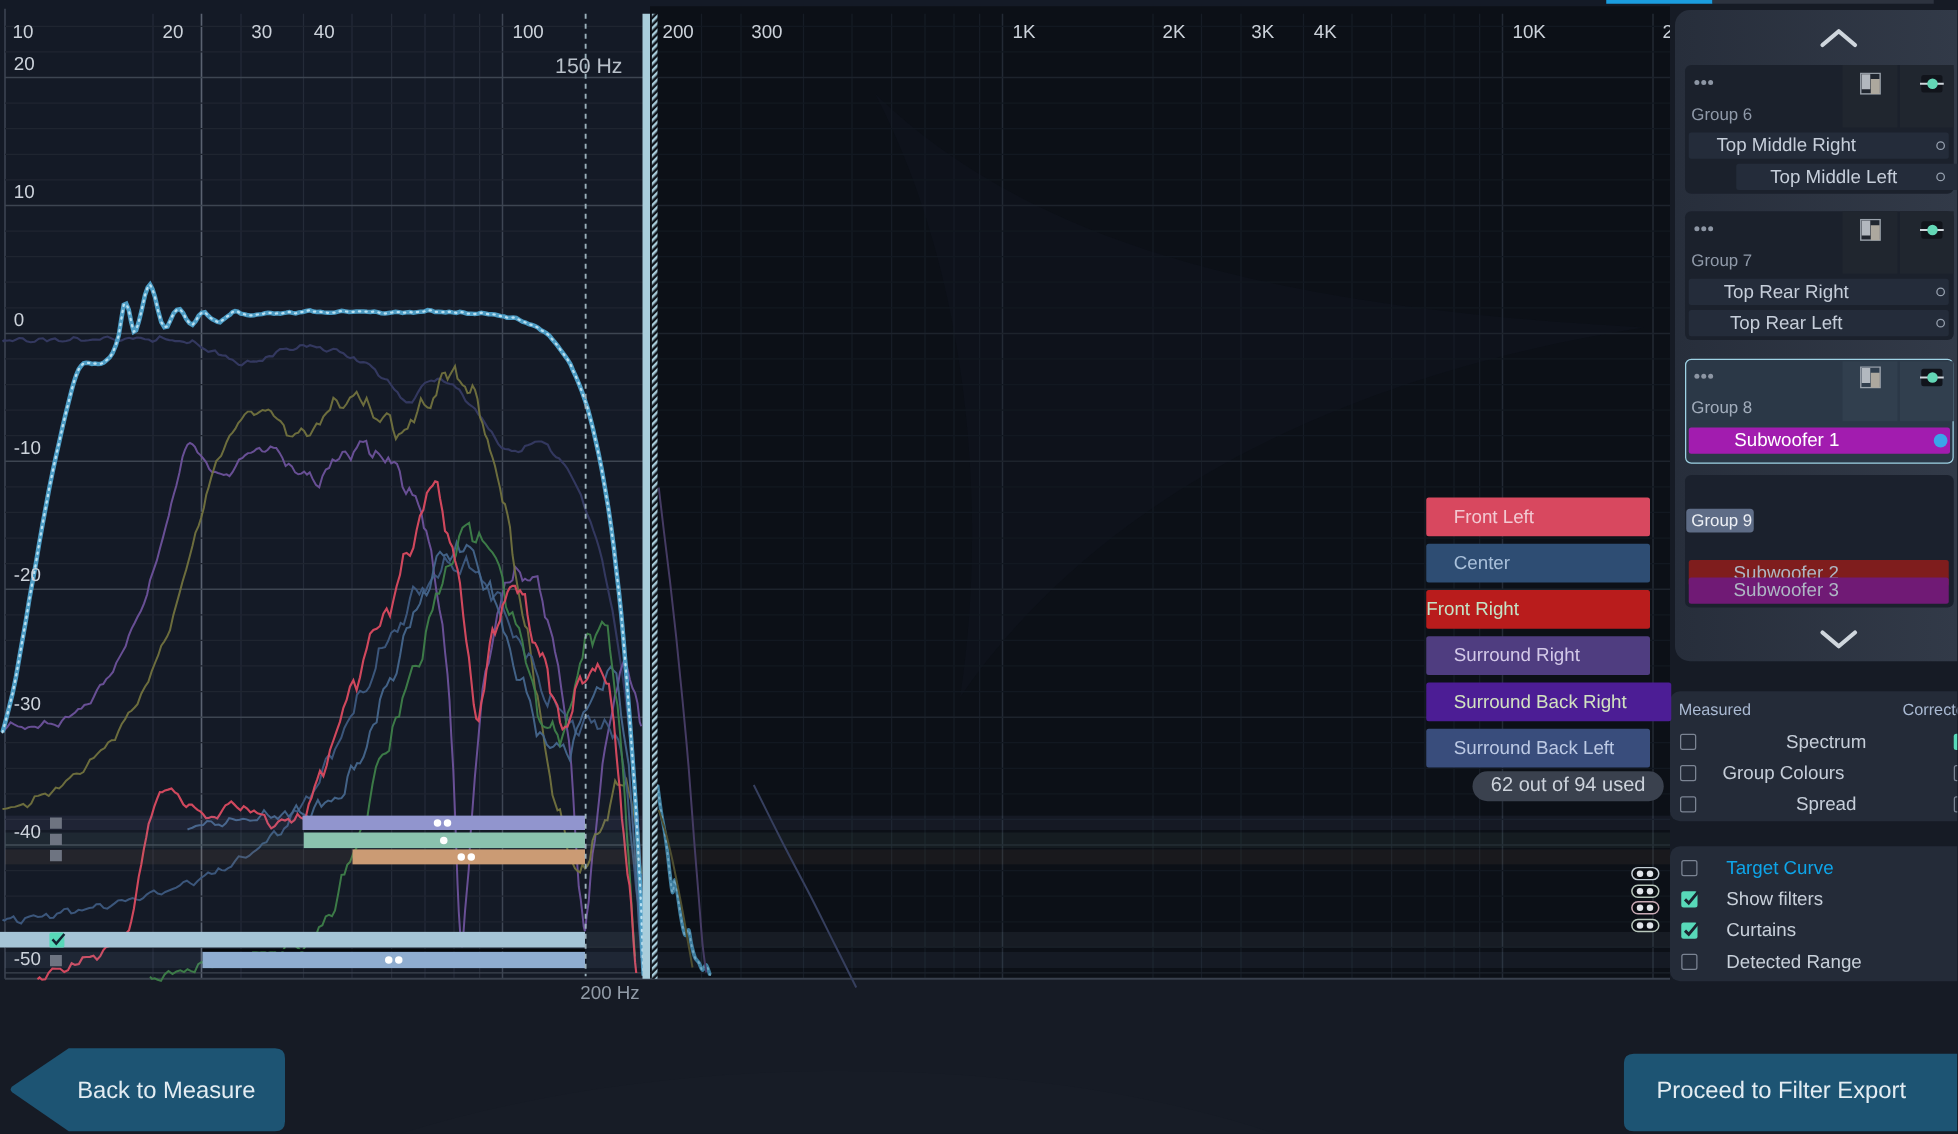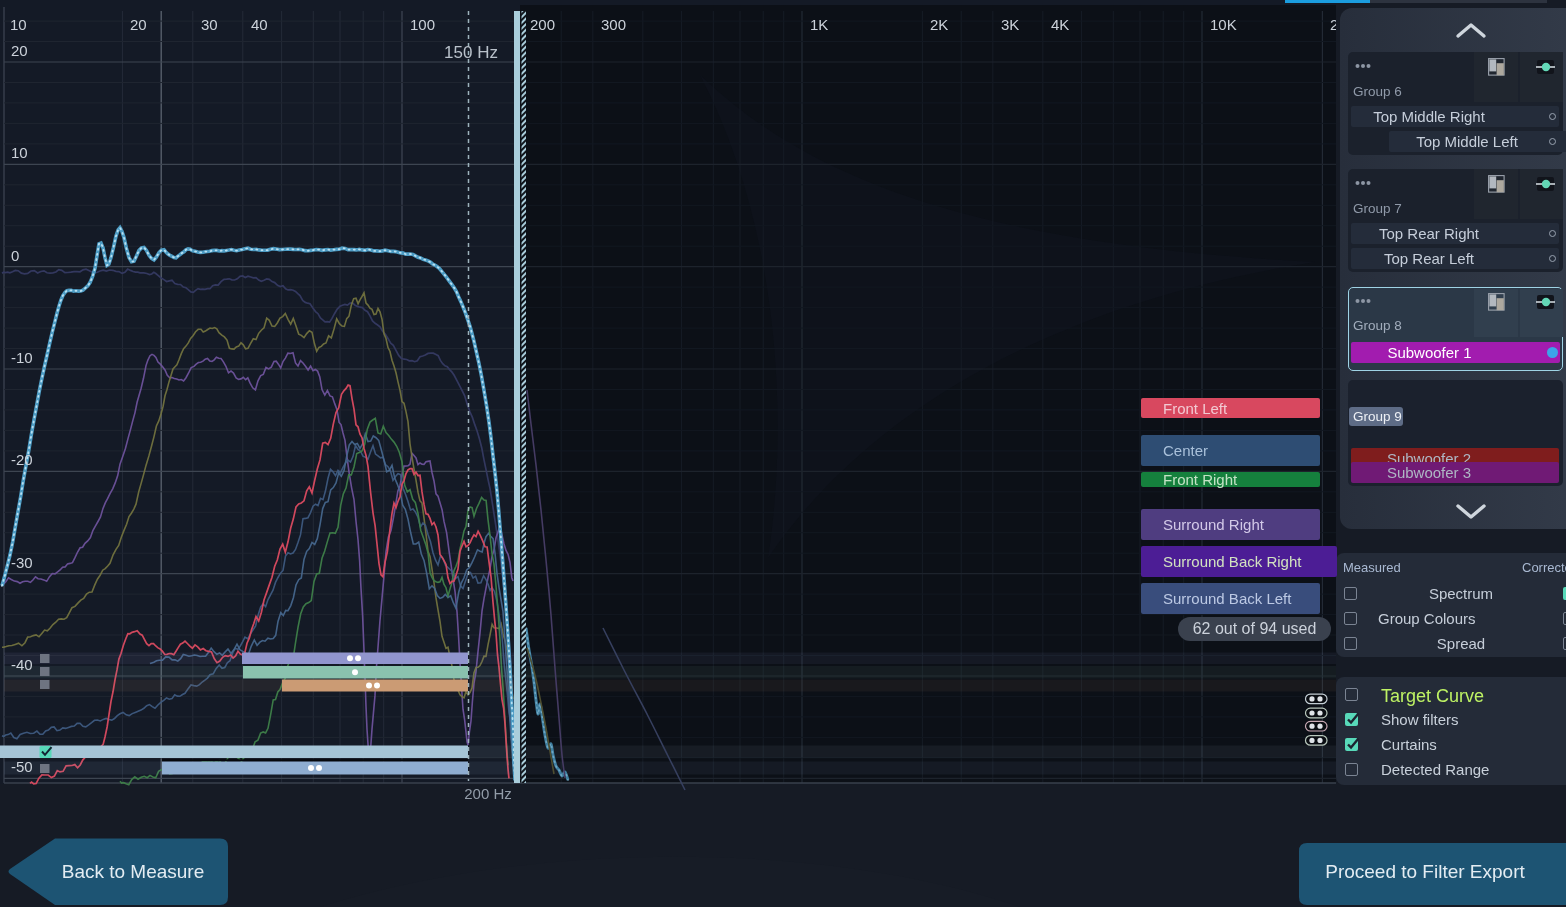--- a/index.html
+++ b/index.html
@@ -304,38 +304,38 @@
 <div class="abs" style="left:8px;top:59px;width:13px;height:13px;border:1.5px solid #7b8493;border-radius:2px;"></div>
 <div class="abs" style="left:42px;top:57px;width:166px;text-align:left;font-size:15px;color:#c6ced9">Group Colours</div>
 <div class="abs" style="left:227px;top:59px;width:13px;height:13px;border:1.5px solid #7b8493;border-radius:2px;"></div>
 <div class="abs" style="left:8px;top:84px;width:13px;height:13px;border:1.5px solid #7b8493;border-radius:2px;"></div>
 <div class="abs" style="left:42px;top:82px;width:166px;text-align:center;font-size:15px;color:#c6ced9">Spread</div>
 <div class="abs" style="left:227px;top:84px;width:13px;height:13px;border:1.5px solid #7b8493;border-radius:2px;"></div>
 </div>
 
 <div class="abs" style="left:1336px;top:677px;width:230px;height:108px;background:#242b38;border-radius:8px 0 0 8px;">
   <div class="abs" style="left:9px;top:11px;width:13px;height:13px;border:1.5px solid #7b8493;border-radius:2px;"></div>
-<div class="abs" style="left:45px;top:9px;font-size:18px;color:#bef264">Target Curve</div>
+<div class="abs" style="left:45px;top:9px;font-size:15px;color:#0ea5e9">Target Curve</div>
 <div class="abs" style="left:9px;top:36px;width:13px;height:13px;background:#58d9b9;border-radius:2px;"></div>
       <svg class="abs" style="left:8px;top:33px;overflow:visible" width="17" height="17" viewBox="0 0 17 17">
         <path d="M4,9.5 L7,12.5 L14.5,3.5" fill="none" stroke="#1c2430" stroke-width="2.4"></path>
       </svg>
 <div class="abs" style="left:45px;top:34px;font-size:15px;color:#c8d0da">Show filters</div>
 <div class="abs" style="left:9px;top:61px;width:13px;height:13px;background:#58d9b9;border-radius:2px;"></div>
       <svg class="abs" style="left:8px;top:58px;overflow:visible" width="17" height="17" viewBox="0 0 17 17">
         <path d="M4,9.5 L7,12.5 L14.5,3.5" fill="none" stroke="#1c2430" stroke-width="2.4"></path>
       </svg>
 <div class="abs" style="left:45px;top:59px;font-size:15px;color:#c8d0da">Curtains</div>
 <div class="abs" style="left:9px;top:86px;width:13px;height:13px;border:1.5px solid #7b8493;border-radius:2px;"></div>
 <div class="abs" style="left:45px;top:84px;font-size:15px;color:#c8d0da">Detected Range</div>
 </div>
 
-<div class="abs" style="left:1141px;top:398px;width:179px;height:20px;background:#d8485f;border-radius:2px;display:flex;align-items:center;padding-left:22px;font-size:15px;color:#f2c9d2;">Front Left</div>
+<div class="abs" style="left:1141px;top:398px;width:179px;height:31px;background:#d8485f;border-radius:2px;display:flex;align-items:center;padding-left:22px;font-size:15px;color:#f2c9d2;">Front Left</div>
 <div class="abs" style="left:1141px;top:435px;width:179px;height:31px;background:#2e4d73;border-radius:2px;display:flex;align-items:center;padding-left:22px;font-size:15px;color:#a9c0da;">Center</div>
-<div class="abs" style="left:1141px;top:472px;width:179px;height:15px;background:#15803d;border-radius:2px;display:flex;align-items:center;padding-left:22px;font-size:15px;color:#c4e3c6;">Front Right</div>
+<div class="abs" style="left:1141px;top:472px;width:179px;height:31px;background:#b91c1c;border-radius:2px;display:flex;align-items:center;font-size:15px;color:#c4e3c6;">Front Right</div>
 <div class="abs" style="left:1141px;top:509px;width:179px;height:31px;background:#4f3d80;border-radius:2px;display:flex;align-items:center;padding-left:22px;font-size:15px;color:#d3c9e8;">Surround Right</div>
 <div class="abs" style="left:1141px;top:546px;width:196px;height:31px;background:#4c1d95;border-radius:2px;display:flex;align-items:center;padding-left:22px;font-size:15px;color:#d2e2c0;">Surround Back Right</div>
 <div class="abs" style="left:1141px;top:583px;width:179px;height:31px;background:#394d7c;border-radius:2px;display:flex;align-items:center;padding-left:22px;font-size:15px;color:#bcc9e4;">Surround Back Left</div>
 <div class="abs" style="left:1178px;top:617px;width:153px;height:24px;border-radius:12px;background:#3a414e;color:#ccd2db;font-size:16px;display:flex;align-items:center;justify-content:center;">62 out of 94 used</div>
 
 <svg class="abs" style="left:0px;top:835px" width="240" height="72" viewBox="0 0 240 72">
   <path d="M55,3.5 H220 Q228,3.5 228,11.5 V62 Q228,70 220,70 H55 L10,39 Q7,36.5 10,34 Z" fill="#1d5473"></path>
   <text x="133" y="43" font-size="19" fill="#e3ecf2" text-anchor="middle" font-family="Liberation Sans, sans-serif">Back to Measure</text>
 </svg>
 <svg class="abs" style="left:1299px;top:835px" width="267" height="72" viewBox="0 0 267 72">

